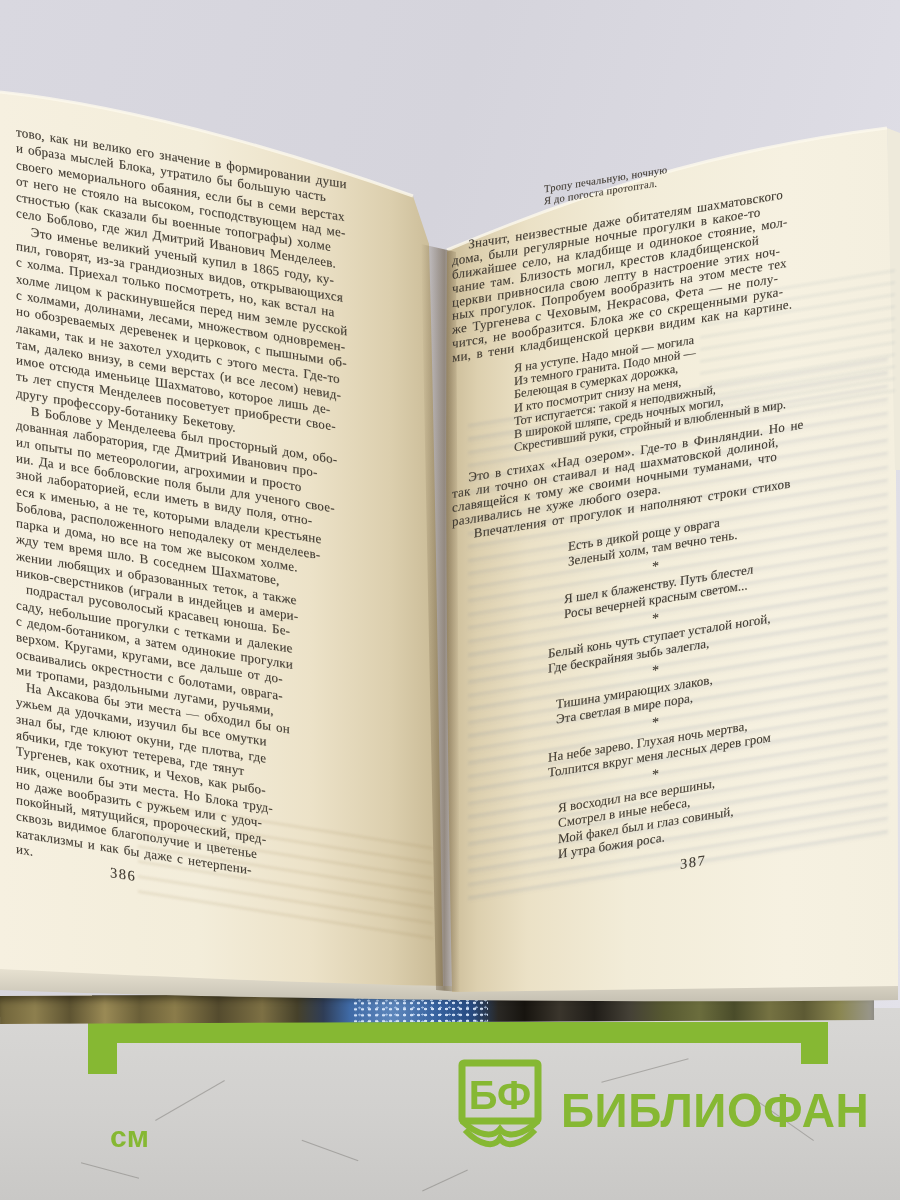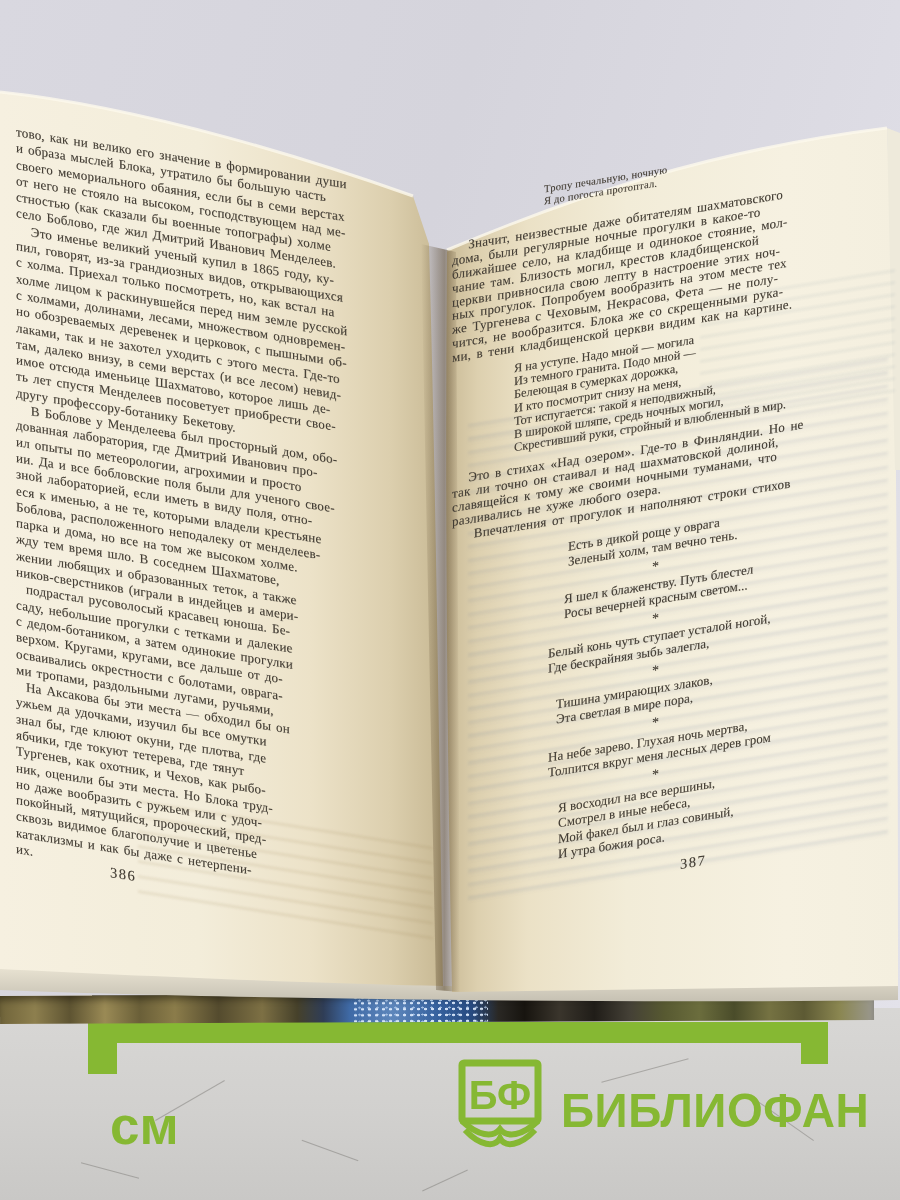--- a/index.html
+++ b/index.html
@@ -15,21 +15,21 @@
   .ruler-area{left:0;top:1008px;width:900px;height:192px;
     background:linear-gradient(180deg,#d8d7d5 0%,#d1d0ce 55%,#c9c8c6 100%);}
   .scratch{height:1px;background:rgba(125,123,119,.5);}
   .ruler-bar{left:88px;top:1022px;width:740px;height:21px;background:#86b833;}
   .tick{background:#86b833;}
   .tick-l{left:88px;top:1042px;width:29px;height:32px;}
   .tick-r{left:801px;top:1042px;width:27px;height:22px;}
   .ruler-value{left:100px;top:1046px;height:112px;display:flex;align-items:flex-end;
     font-family:"Liberation Sans","DejaVu Sans",sans-serif;color:#86b833;}
   .ruler-value .num{font-size:108px;font-weight:bold;font-style:italic;line-height:.94;letter-spacing:-7px;}
-  .ruler-value .unit{font-size:53px;font-weight:bold;margin:0 0 6px 10px;line-height:1;text-align:right;}
+  .ruler-value .unit{font-size:30px;font-weight:bold;margin:0 0 6px 10px;line-height:1;text-align:right;}
   .brand{left:452px;top:1056px;display:flex;align-items:center;gap:13px;position:absolute;}
   .brand .brand-name{position:static;font-family:"Liberation Sans","DejaVu Sans",sans-serif;
     font-size:46px;font-weight:bold;color:#86b833;letter-spacing:.5px;transform:scaleY(1.04);margin-top:4px;}
   .brand svg{position:static;}
 
   
   .cover-strip{left:0;top:994px;width:874px;height:28px;transform:rotate(-.25deg);
     box-shadow:inset 0 7px 7px -3px rgba(10,8,4,.45);
     background:linear-gradient(90deg,
       #70643a 0%,#8d7f4e 4%,#5e5432 8%,#9a8a55 12%,#6a5f38 16%,#8b7c4a 20%,

